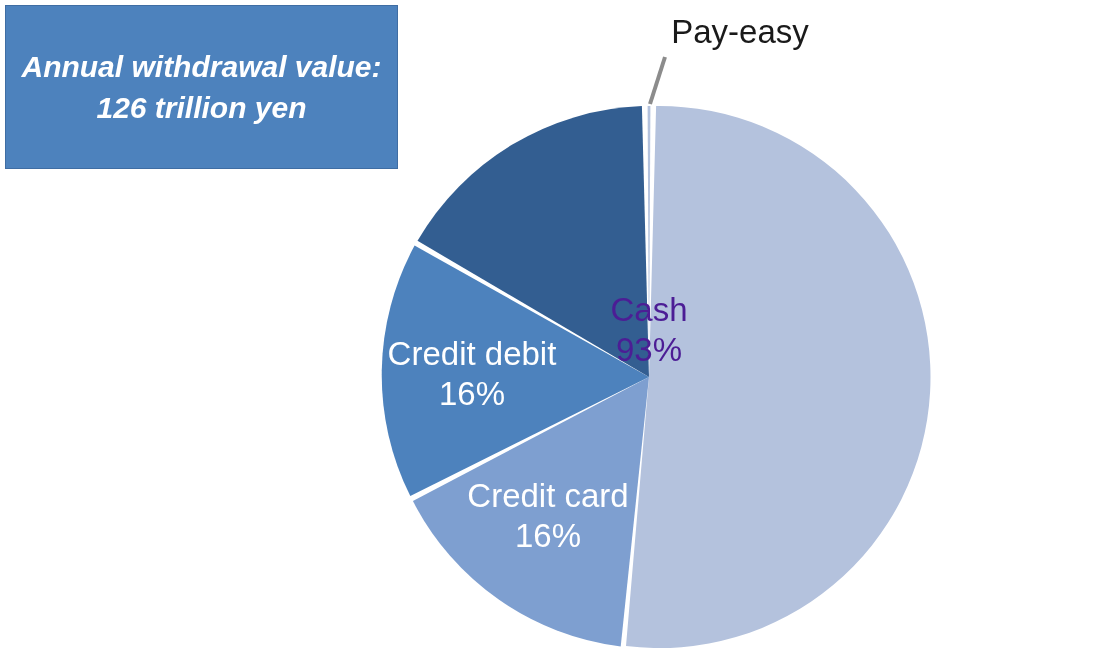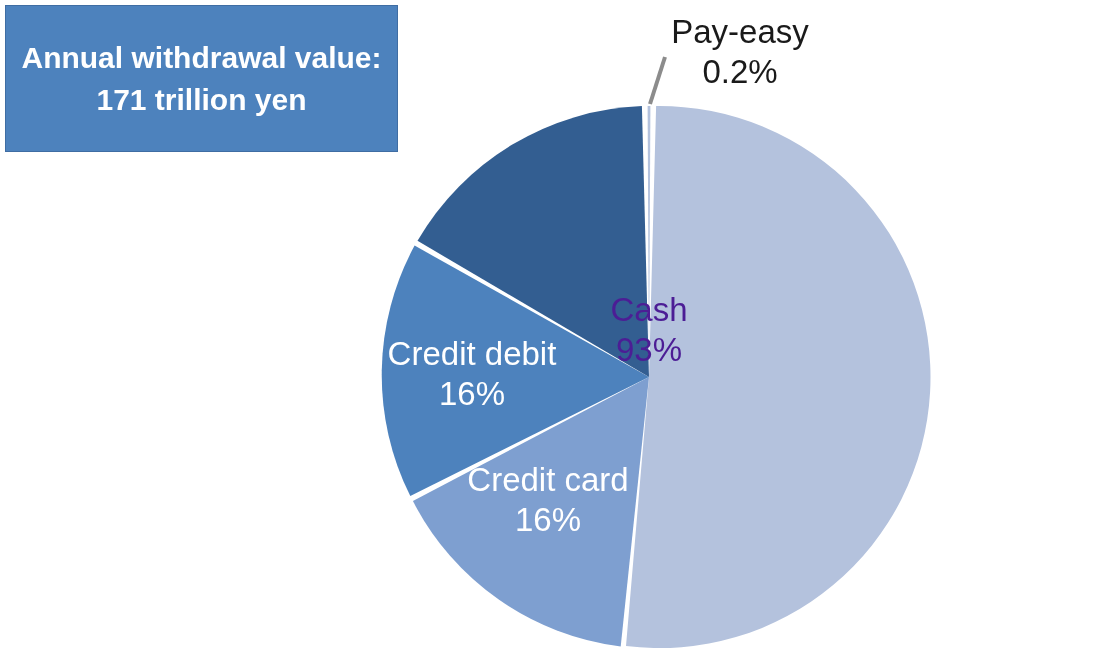--- a/index.html
+++ b/index.html
@@ -23,34 +23,35 @@
     width: 1120px;
     height: 668px;
   }
 
   
   #annotation-box {
     position: absolute;
     left: 5px;
     top: 5px;
     width: 393px;
-    height: 147px;
+    height: 164px;
     box-sizing: border-box;
     background: #4d82bd;
     border: 1px solid #3f6da3;
     display: flex;
     flex-direction: column;
     align-items: center;
     justify-content: center;
     color: #ffffff;
     font-weight: bold;
     font-size: 30px;
     line-height: 1.37;
     text-align: left;
     letter-spacing: 0px;
+    font-style: italic;
   }
   #annotation-box .ann-line {
     white-space: nowrap;
     display: block;
   }
 
   
   #pie-svg {
     position: absolute;
     left: 0;
@@ -76,21 +77,21 @@
   .slice-label.white-text { color: #ffffff; }
   .slice-label.dark-text  { color: #4c1d95; }
 
   #label-cash {
     left: 649px;
     top: 290px;
     transform: translateX(-50%);
   }
   #label-credit-card {
     left: 548px;
-    top: 460px;
+    top: 476px;
     transform: translateX(-50%);
   }
   #label-direct-debit {
     left: 472px;
     top: 334px;
     transform: translateX(-50%);
   }
   #label-bank-transfer {
     left: 558px;
     top: 190px;
@@ -145,37 +146,36 @@
                L 647.6 106.0
                A 271 271 0 0 1 650.4 106.0
                Z"></path>
     </g>
 
     <line x1="650" y1="104" x2="665" y2="57" stroke="#8c8c8c" stroke-width="4" stroke-linecap="butt"></line>
   </svg>
 
   <div id="annotation-box">
     <span class="ann-line">Annual withdrawal value:</span>
-    <span class="ann-line">171 trillion yen</span>
+    <span class="ann-line">126 trillion yen</span>
   </div>
 
   <div class="slice-label dark-text" id="label-cash">
     <span class="lbl-name">Cash</span>
     <span class="lbl-pct">93%</span>
   </div>
 
   <div class="slice-label white-text" id="label-credit-card">
     <span class="lbl-name">Credit card</span>
     <span class="lbl-pct">16%</span>
   </div>
 
   <div class="slice-label white-text" id="label-direct-debit">
     <span class="lbl-name">Credit debit</span>
     <span class="lbl-pct">16%</span>
   </div>
 
 
   <div id="label-pay-easy">
     <span class="lbl-name">Pay-easy</span>
-    <span class="lbl-pct">0.2%</span>
   </div>
 
 </div>
 
 </body></html>

